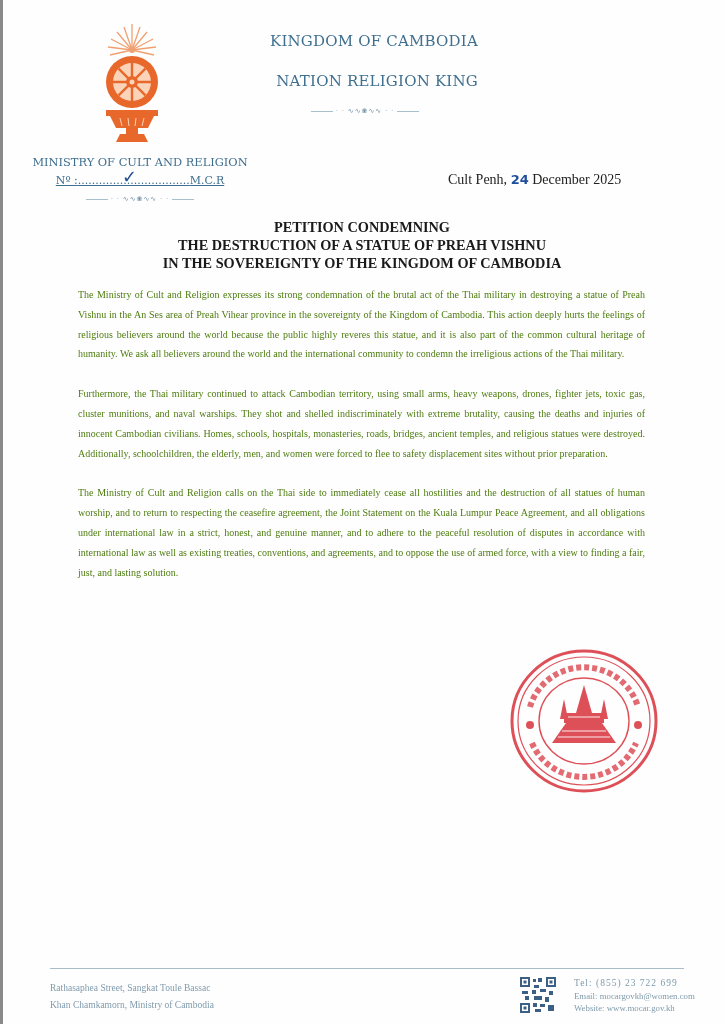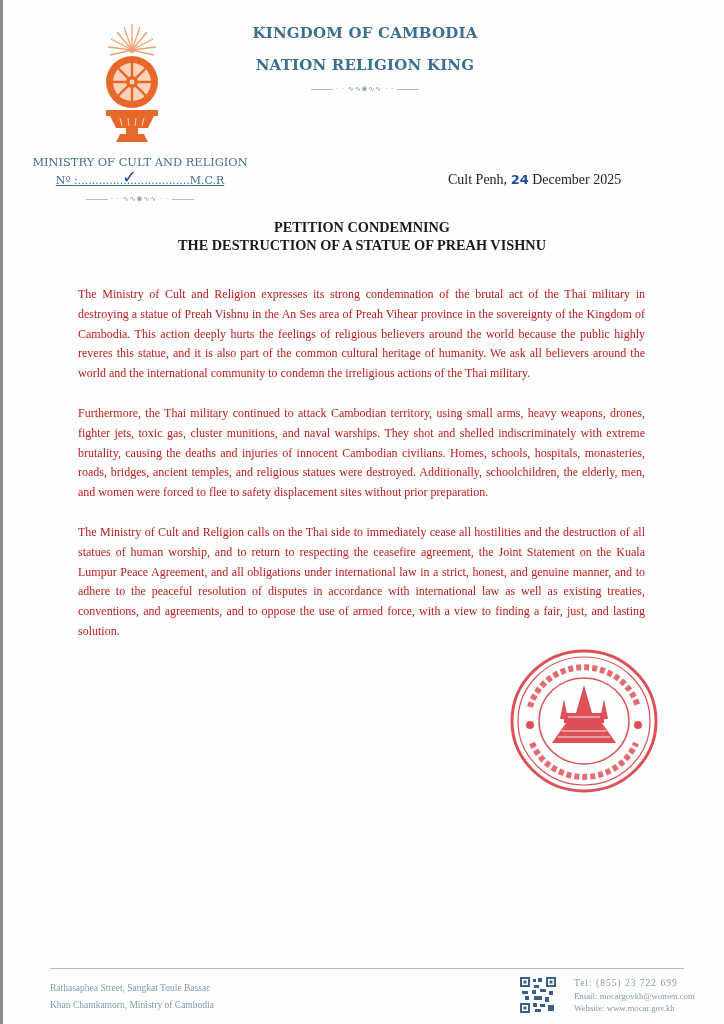--- a/index.html
+++ b/index.html
@@ -10,36 +10,36 @@
     font-family: "Liberation Serif", "DejaVu Serif", serif;
     color: #1f1f1f;
   }
   .page { position: absolute; left: 0; top: 0; width: 724px; height: 1024px; background: #fefefe; }
   .left-edge { position: absolute; left: 0; top: 0; width: 3px; height: 1024px; background: #8a8a8a; }
 
   
   .emblem { position: absolute; left: 104px; top: 22px; width: 56px; height: 128px; }
 
   .header-right { position: absolute; left: 240px; top: 15px; width: 250px; text-align: center; }
-  .kingdom { font-family: "DejaVu Serif", serif; font-weight: bold; color: #3f6f8f; font-size: 15px; letter-spacing: 0.2px; line-height: 28px; margin: 4px; }
+  .kingdom { font-family: "DejaVu Serif", serif; font-weight: normal; color: #3f6f8f; font-size: 15px; letter-spacing: 0.2px; line-height: 28px; margin: 12px; text-align: right; }
   .ornament { color: #6d8ea3; font-size: 7px; letter-spacing: 1px; margin-top: 6px; }
   .ornament .line { display: inline-block; width: 22px; height: 1px; background: #a8bfcc; vertical-align: middle; }
 
   .ministry { position: absolute; left: 28px; top: 154px; width: 224px; text-align: center; }
   .ministry-name { font-family: "DejaVu Serif", serif; color: #3f6f8f; font-size: 11.4px; line-height: 16px; }
   .ref-no { font-family: "DejaVu Serif", serif; color: #3f6f8f; font-size: 11px; margin-top: 4px; position: relative; text-decoration: underline; }
   .ref-no .check { position: absolute; left: 94px; top: -8px; color: #1e4f96; font-size: 18px; font-family: "DejaVu Sans", sans-serif; }
   .ministry .ornament { margin-top: 8px; }
 
   .date { position: absolute; left: 448px; top: 172px; font-size: 14px; color: #222; }
   .date .day { color: #1f4f9a; font-family: "DejaVu Sans", sans-serif; font-weight: bold; font-size: 13px; }
 
   .title { position: absolute; left: 60px; top: 218px; width: 604px; text-align: center; font-weight: bold; font-size: 14.3px; line-height: 18px; color: #1a1a1a; }
 
-  .body { position: absolute; left: 78px; top: 285px; width: 567px; font-size: 12px; line-height: 19.8px; text-align: justify; color: #b91c1c; }
+  .body { position: absolute; left: 78px; top: 285px; width: 567px; font-size: 10px; line-height: 19.8px; text-align: justify; color: #4d7c0f; }
   .body p { margin: 0 0 20px 0; }
 
   .seal { position: absolute; left: 508px; top: 647px; width: 152px; height: 148px; opacity: 0.85; }
 
   .footer-line-l { position: absolute; left: 50px; top: 968px; width: 290px; height: 1px; background: #a7bdc8; }
   .footer-line-r { position: absolute; left: 340px; top: 968px; width: 344px; height: 1px; background: #a7bdc8; }
   .footer-address { position: absolute; left: 50px; top: 980px; font-size: 9.5px; line-height: 17px; color: #7f9bac; }
   .footer-contact { position: absolute; left: 574px; top: 977px; font-size: 8.8px; line-height: 12.5px; color: #7f9bac; }
   .footer-contact .tel { letter-spacing: 1px; font-size: 9.5px; }
   .qr { position: absolute; left: 520px; top: 977px; width: 36px; height: 36px; }
@@ -104,20 +104,21 @@
 
   <div class="date">
     <span>Cult Penh,</span>
     <span class="day">24</span>
     <span>December 2025</span>
   </div>
 
   <div class="title">
     <div>PETITION CONDEMNING</div>
     <div>THE DESTRUCTION OF A STATUE OF PREAH VISHNU</div>
+    <div>IN THE SOVEREIGNTY OF THE KINGDOM OF CAMBODIA</div>
   </div>
 
   <div class="body">
     <p>The Ministry of Cult and Religion expresses its strong condemnation of the brutal act of the Thai military in destroying a statue of Preah Vishnu in the An Ses area of Preah Vihear province in the sovereignty of the Kingdom of Cambodia. This action deeply hurts the feelings of religious believers around the world because the public highly reveres this statue, and it is also part of the common cultural heritage of humanity. We ask all believers around the world and the international community to condemn the irreligious actions of the Thai military.</p>
     <p>Furthermore, the Thai military continued to attack Cambodian territory, using small arms, heavy weapons, drones, fighter jets, toxic gas, cluster munitions, and naval warships. They shot and shelled indiscriminately with extreme brutality, causing the deaths and injuries of innocent Cambodian civilians. Homes, schools, hospitals, monasteries, roads, bridges, ancient temples, and religious statues were destroyed. Additionally, schoolchildren, the elderly, men, and women were forced to flee to safety displacement sites without prior preparation.</p>
     <p>The Ministry of Cult and Religion calls on the Thai side to immediately cease all hostilities and the destruction of all statues of human worship, and to return to respecting the ceasefire agreement, the Joint Statement on the Kuala Lumpur Peace Agreement, and all obligations under international law in a strict, honest, and genuine manner, and to adhere to the peaceful resolution of disputes in accordance with international law as well as existing treaties, conventions, and agreements, and to oppose the use of armed force, with a view to finding a fair, just, and lasting solution.</p>
   </div>
 
   <svg class="seal" viewBox="0 0 152 148">
     <g fill="none" stroke="#d8323c">

